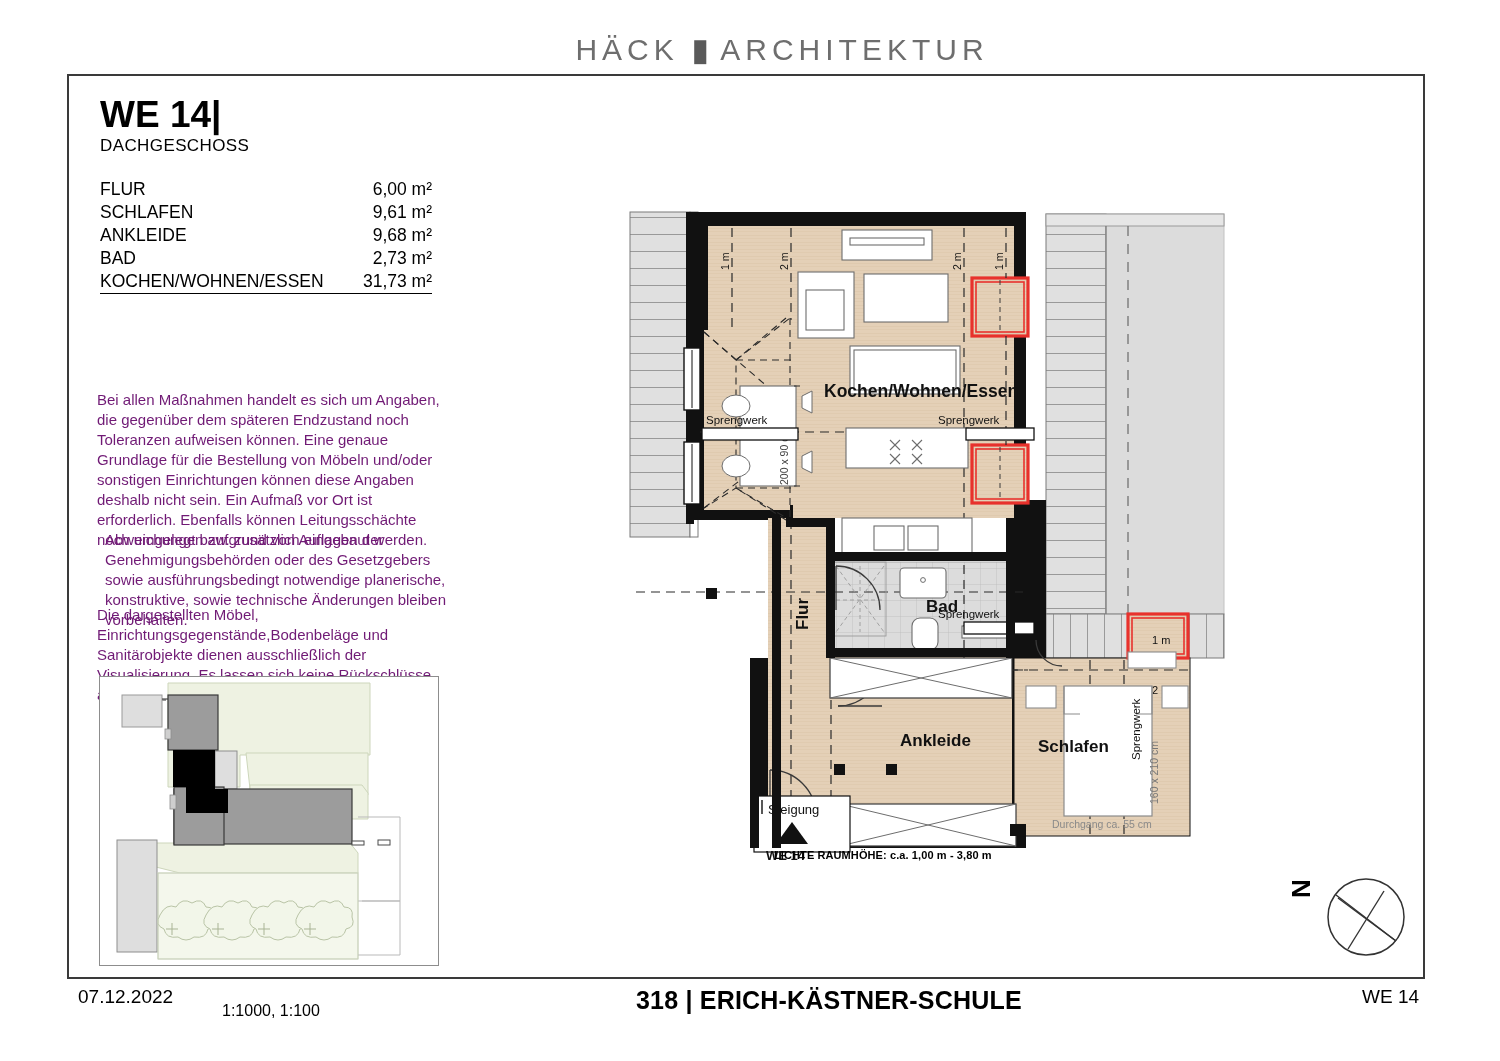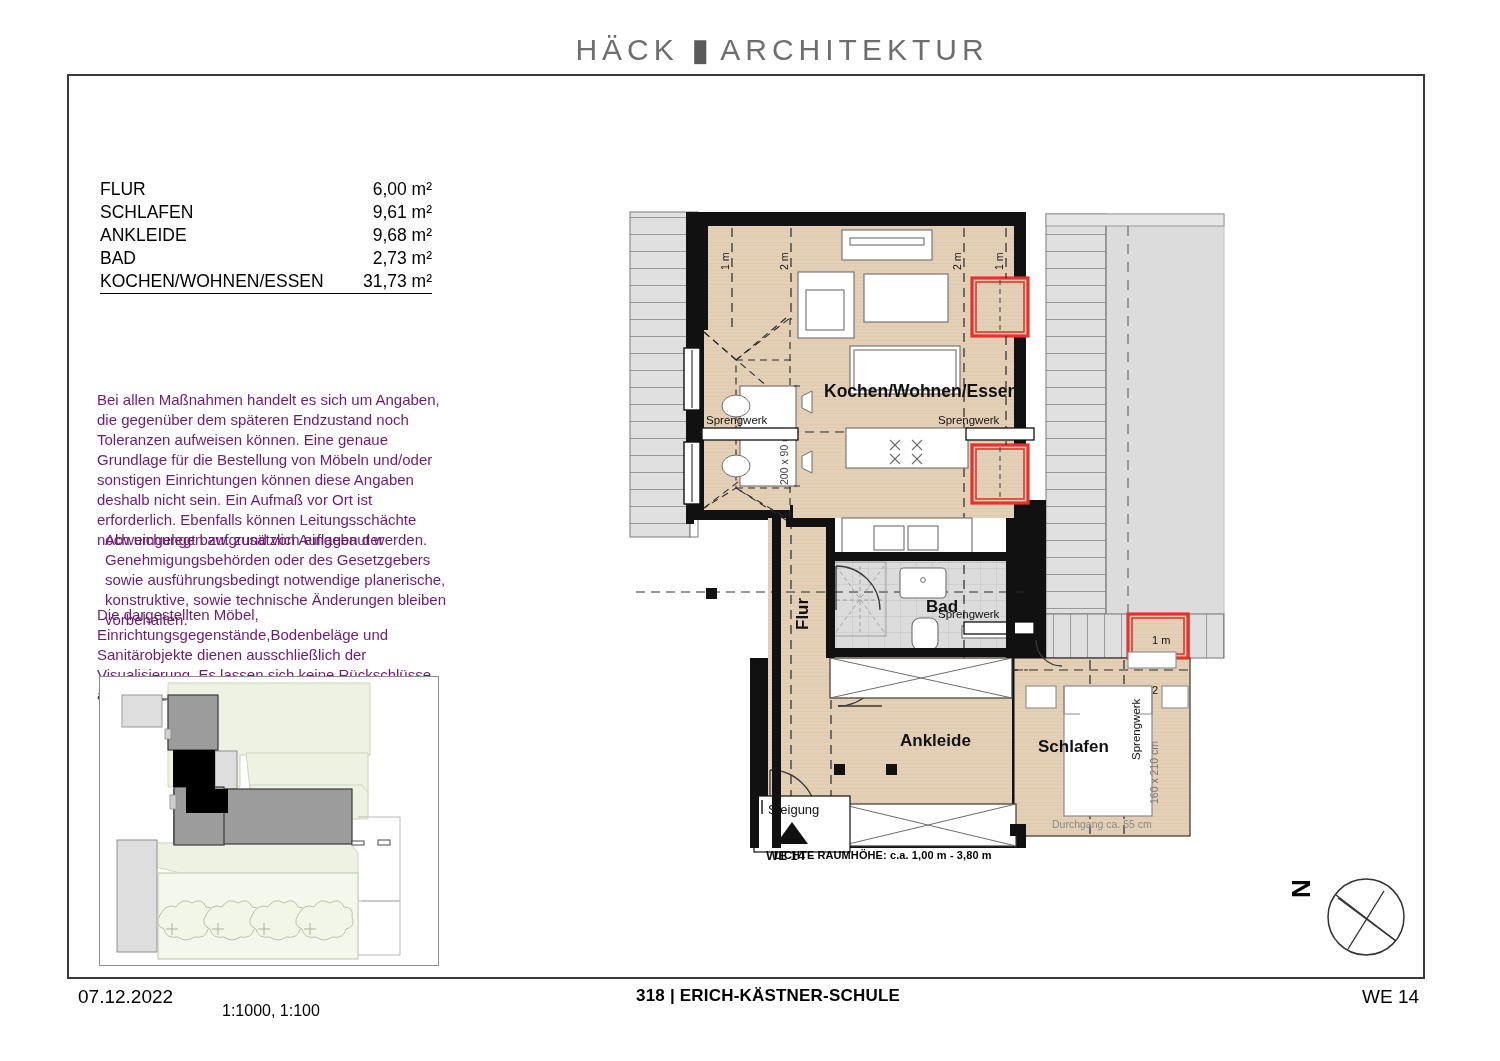--- a/index.html
+++ b/index.html
@@ -60,36 +60,40 @@
   .compass{position:absolute;left:1286px;top:865px;width:130px;height:100px;}
   .compass .nlet{
     position:absolute;left:6px;top:8px;font-size:26px;font-weight:700;
     transform:rotate(-90deg);transform-origin:50% 50%;
   }
 
   
   .footer{position:absolute;left:0;top:986px;width:1500px;height:40px;}
   .f-date{position:absolute;left:78px;top:0;font-size:19px;}
   .f-scale{position:absolute;left:222px;top:16px;font-size:16px;}
-  .f-center{position:absolute;left:636px;top:0;font-size:17px;font-weight:700;letter-spacing:.2px;}
+  .f-center{position:absolute;left:636px;top:0;font-size:25px;font-weight:700;letter-spacing:.2px;}
   .f-right{position:absolute;left:1362px;top:0;font-size:19px;}
 </style>
 </head>
 <body>
 
 <div class="page">
 
   <div class="logo">
     <span>HÄCK</span>
     <span class="bar">▮</span>
     <span>ARCHITEKTUR</span>
   </div>
 
   <div class="frame"></div>
 
+  <div class="titleblock">
+    <div class="we-title">WE 14|</div>
+    <div class="we-sub">DACHGESCHOSS</div>
+  </div>
 
   <table class="rooms">
     <tbody id="room-rows">
         <tr>
           <td>FLUR</td>
           <td class="val">6,00 m²</td>
         </tr>
         <tr>
           <td>SCHLAFEN</td>
           <td class="val">9,61 m²</td>

